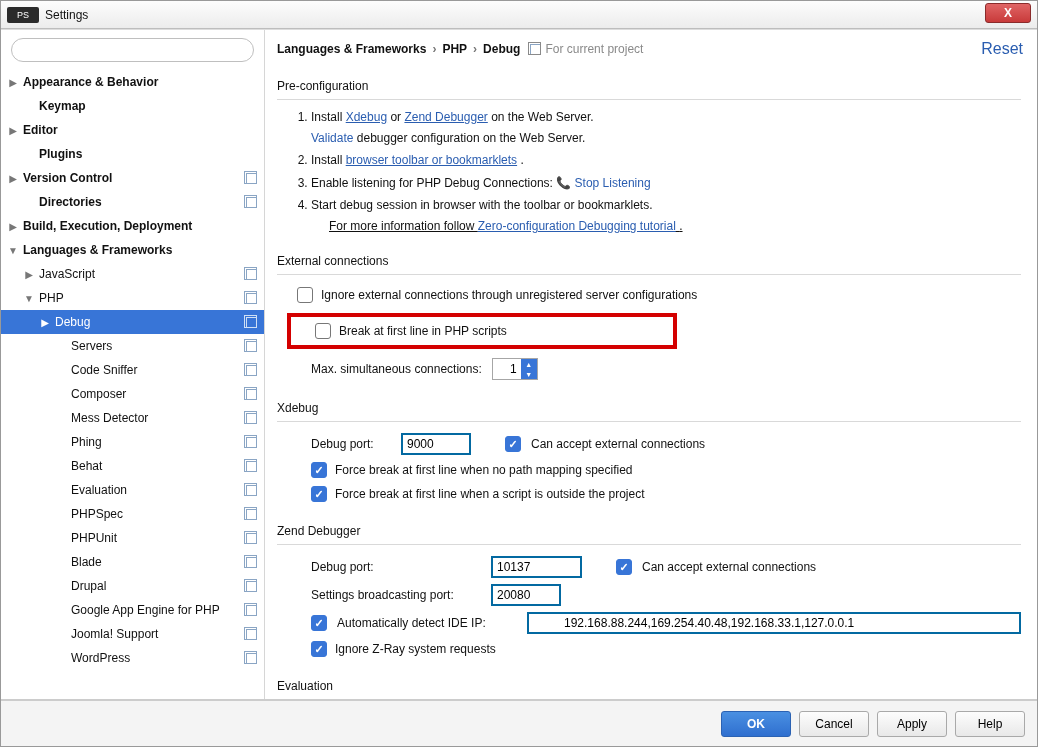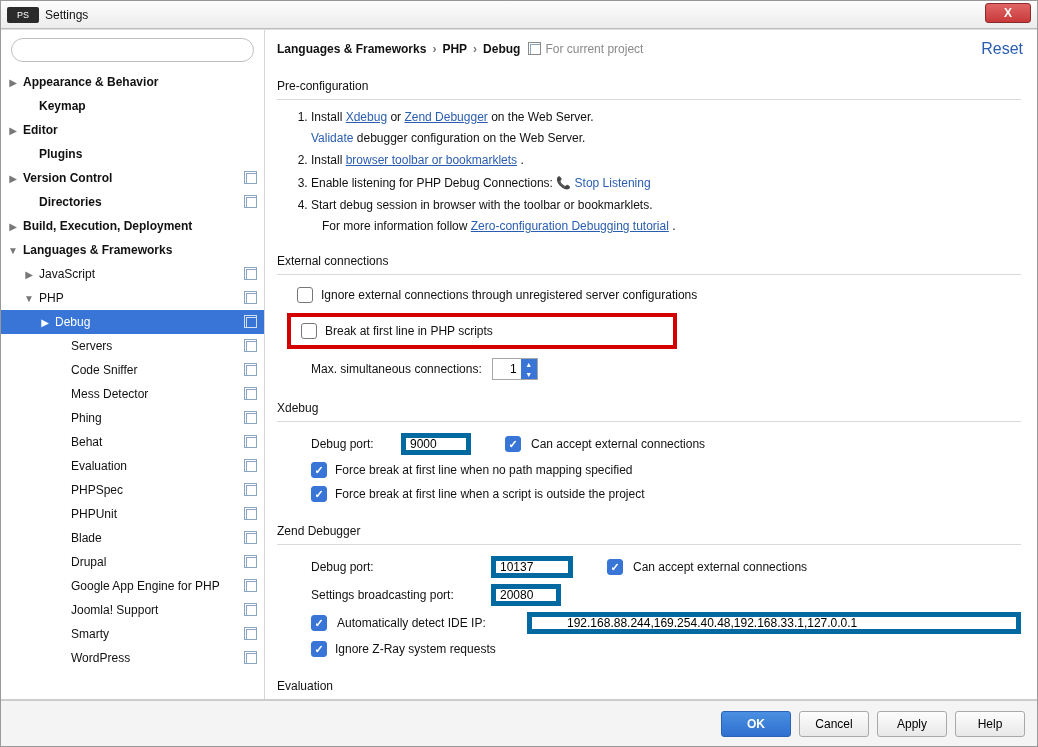--- a/index.html
+++ b/index.html
@@ -152,21 +152,21 @@
   .chk.checked::after {content:"✓";color:#fff;font-size:11px;font-weight:bold;line-height:1;}
   .redbox {
     border:4px solid #d40000;
     padding:2px 4px;
     margin:6px 0 6px 10px;
     width:390px;
   }
   .frm-row {display:flex;align-items:center;gap:10px;margin-left:20px;height:28px;}
   .frm-row.lvl2 {margin-left:34px;}
   input.tx {
-    height:22px;border:5px solid #0369a1;padding:0 4px;font-size:12px;background:#fff;
+    height:22px;border:2px solid #0369a1;padding:0 4px;font-size:12px;background:#fff;
   }
   .spinner {
     display:inline-flex;align-items:center;border:1px solid #a6a6a6;height:22px;
   }
   .spinner input {border:none;height:20px;width:28px;text-align:right;padding-right:4px;font-size:12px;}
   .spinner .arrows {
     display:flex;flex-direction:column;width:16px;height:20px;background:#3875d7;
   }
   .spinner .arrows span{
     flex:1;display:flex;align-items:center;justify-content:center;color:#fff;font-size:7px;line-height:1;cursor:pointer;
@@ -274,20 +274,27 @@
         </div>
         <div class="tree-item indent-3">
           <span class="arrow"></span>
           <span class="lbl">Code Sniffer</span>
           <span class="proj-ico">
             <span class="proj-square"></span>
           </span>
         </div>
         <div class="tree-item indent-3">
           <span class="arrow"></span>
+          <span class="lbl">Composer</span>
+          <span class="proj-ico">
+            <span class="proj-square"></span>
+          </span>
+        </div>
+        <div class="tree-item indent-3">
+          <span class="arrow"></span>
           <span class="lbl">Mess Detector</span>
           <span class="proj-ico">
             <span class="proj-square"></span>
           </span>
         </div>
         <div class="tree-item indent-3">
           <span class="arrow"></span>
           <span class="lbl">Phing</span>
           <span class="proj-ico">
             <span class="proj-square"></span>
@@ -338,27 +345,20 @@
         <div class="tree-item indent-3">
           <span class="arrow"></span>
           <span class="lbl">Google App Engine for PHP</span>
           <span class="proj-ico">
             <span class="proj-square"></span>
           </span>
         </div>
         <div class="tree-item indent-3">
           <span class="arrow"></span>
           <span class="lbl">Joomla! Support</span>
-          <span class="proj-ico">
-            <span class="proj-square"></span>
-          </span>
-        </div>
-        <div class="tree-item indent-3">
-          <span class="arrow"></span>
-          <span class="lbl">Smarty</span>
           <span class="proj-ico">
             <span class="proj-square"></span>
           </span>
         </div>
         <div class="tree-item indent-3">
           <span class="arrow"></span>
           <span class="lbl">WordPress</span>
           <span class="proj-ico">
             <span class="proj-square"></span>
           </span>
@@ -401,36 +401,36 @@
           <a class="link">browser toolbar or bookmarklets</a>
           <span>.</span>
         </li>
         <li>
           <span>Enable listening for PHP Debug Connections: </span>
           <span class="phone-ico">📞</span>
           <a class="stop-listen">Stop Listening</a>
         </li>
         <li>
           <span>Start debug session in browser with the toolbar or bookmarklets.</span>
-          <div class="sub" style="margin-left:11px;">
+          <div class="sub" style="margin-left:18px;text-decoration:underline;">
             <span>For more information follow </span>
             <a class="link">Zero-configuration Debugging tutorial</a>
             <span>.</span>
           </div>
         </li>
       </ol>
 
       <div class="section-title" style="margin-top:18px">External connections</div>
       <hr class="section-sep">
       <div class="chk-row">
         <span class="chk"></span>
         <span>Ignore external connections through unregistered server configurations</span>
       </div>
       <div class="redbox">
-        <div class="chk-row" style="margin-left:6px">
+        <div class="chk-row" style="margin-left:20px">
           <span class="chk"></span>
           <span>Break at first line in PHP scripts</span>
         </div>
       </div>
       <div class="frm-row" style="margin-left:34px">
         <span>Max. simultaneous connections:</span>
         <span class="spinner">
           <input value="1" style="">
           <span class="arrows">
             <span>▲</span>
@@ -454,21 +454,21 @@
       </div>
       <div class="chk-row" style="margin-left:34px">
         <span class="chk checked"></span>
         <span>Force break at first line when a script is outside the project</span>
       </div>
 
       <div class="section-title" style="margin-top:18px">Zend Debugger</div>
       <hr class="section-sep">
       <div class="frm-row lvl2">
         <span style="width:170px">Debug port:</span>
-        <input class="tx" style="width: 82px;" value="10137">
+        <input class="tx" style="width: 91px;" value="10137">
         <span style="width:14px"></span>
         <span class="chk checked"></span>
         <span>Can accept external connections</span>
       </div>
       <div class="frm-row lvl2">
         <span style="width:170px">Settings broadcasting port:</span>
         <input class="tx" style="width: 70px;" value="20080">
       </div>
       <div class="frm-row lvl2">
         <span class="chk checked"></span>

